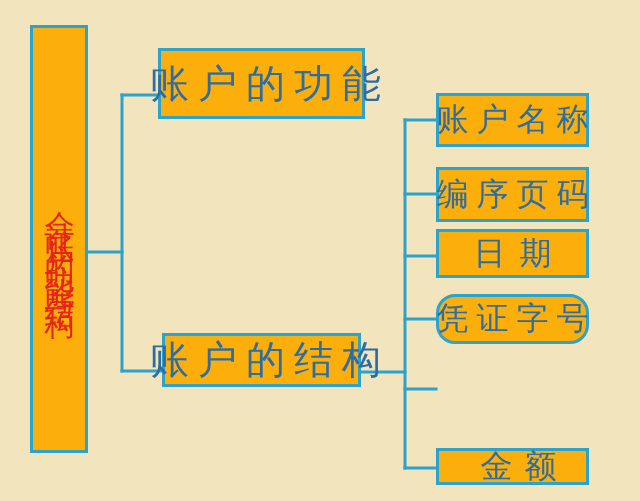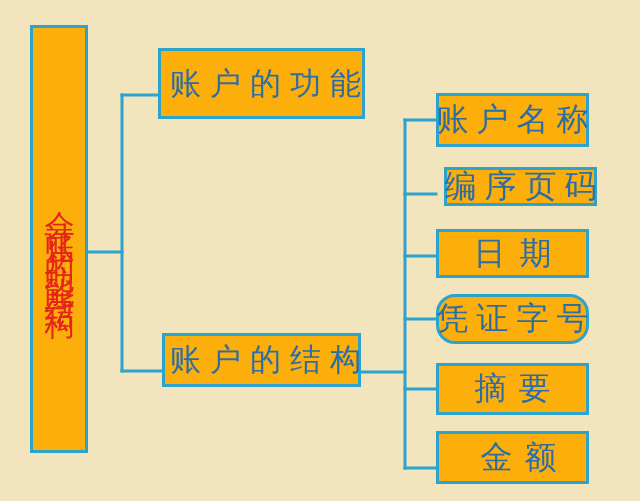--- a/index.html
+++ b/index.html
@@ -32,45 +32,45 @@
     stroke-linecap: square;
   }
   .node {
     position: absolute;
     background: var(--box-fill);
     border: 3px solid var(--box-border);
     display: flex;
     align-items: center;
     justify-content: center;
     color: var(--node-text);
-    font-size: 31px;
+    font-size: 39px;
     letter-spacing: 9px;
     padding-left: 17px; 
     white-space: nowrap;
   }
   .node-root {
     left: 30px; top: 25px;
     width: 58px; height: 428px;
     color: var(--root-text);
     font-size: 30px;
     writing-mode: vertical-rl;
     text-orientation: upright;
     letter-spacing: 11px;
     padding-left: 0;
     padding-top: 6px;
   }
   .node-l1-top    { left: 158px; top: 48px;  width: 207px; height: 71px; }
   .node-l1-bottom { left: 162px; top: 333px; width: 199px; height: 54px; }
   .leaf { left: 436px; width: 153px; font-size: 32px; letter-spacing: 8px; padding-left: 8px; }
   .leaf-1 { top: 93px;  height: 54px; }
-  .leaf-2 { top: 167px; height: 39px; margin-left: 8px; }
+  .leaf-2 { top: 167px; height: 55px; }
   .leaf-3 { top: 229px; height: 49px; letter-spacing: 14px; padding-left: 14px; }
   .leaf-4 { top: 294px; height: 50px; border-radius: 19px; }
   .leaf-5 { top: 363px; height: 52px; letter-spacing: 12px; padding-left: 12px; }
-  .leaf-6 { top: 431px; height: 53px; letter-spacing: 12px; padding-left: 24px; }
+  .leaf-6 { top: 448px; height: 37px; letter-spacing: 12px; padding-left: 24px; }
 </style>
 </head>
 <body>
 
 <div class="canvas">
 
   <svg class="connectors" viewBox="0 0 640 501" xmlns="http://www.w3.org/2000/svg">
 
     <line x1="88" y1="252" x2="122" y2="252"></line>
     <line x1="122" y1="95" x2="122" y2="371"></line>
@@ -94,17 +94,16 @@
   <div class="node node-l1-bottom">账户的结构</div>
 
   <div class="node leaf leaf-1">账户名称</div>
 
   <div class="node leaf leaf-2">编序页码</div>
 
   <div class="node leaf leaf-3">日期</div>
 
   <div class="node leaf leaf-4">凭证字号</div>
 
-  <div class="node leaf leaf-5">摘要</div>
 
   <div class="node leaf leaf-6">金额</div>
 
 </div>
 
 </body></html>

